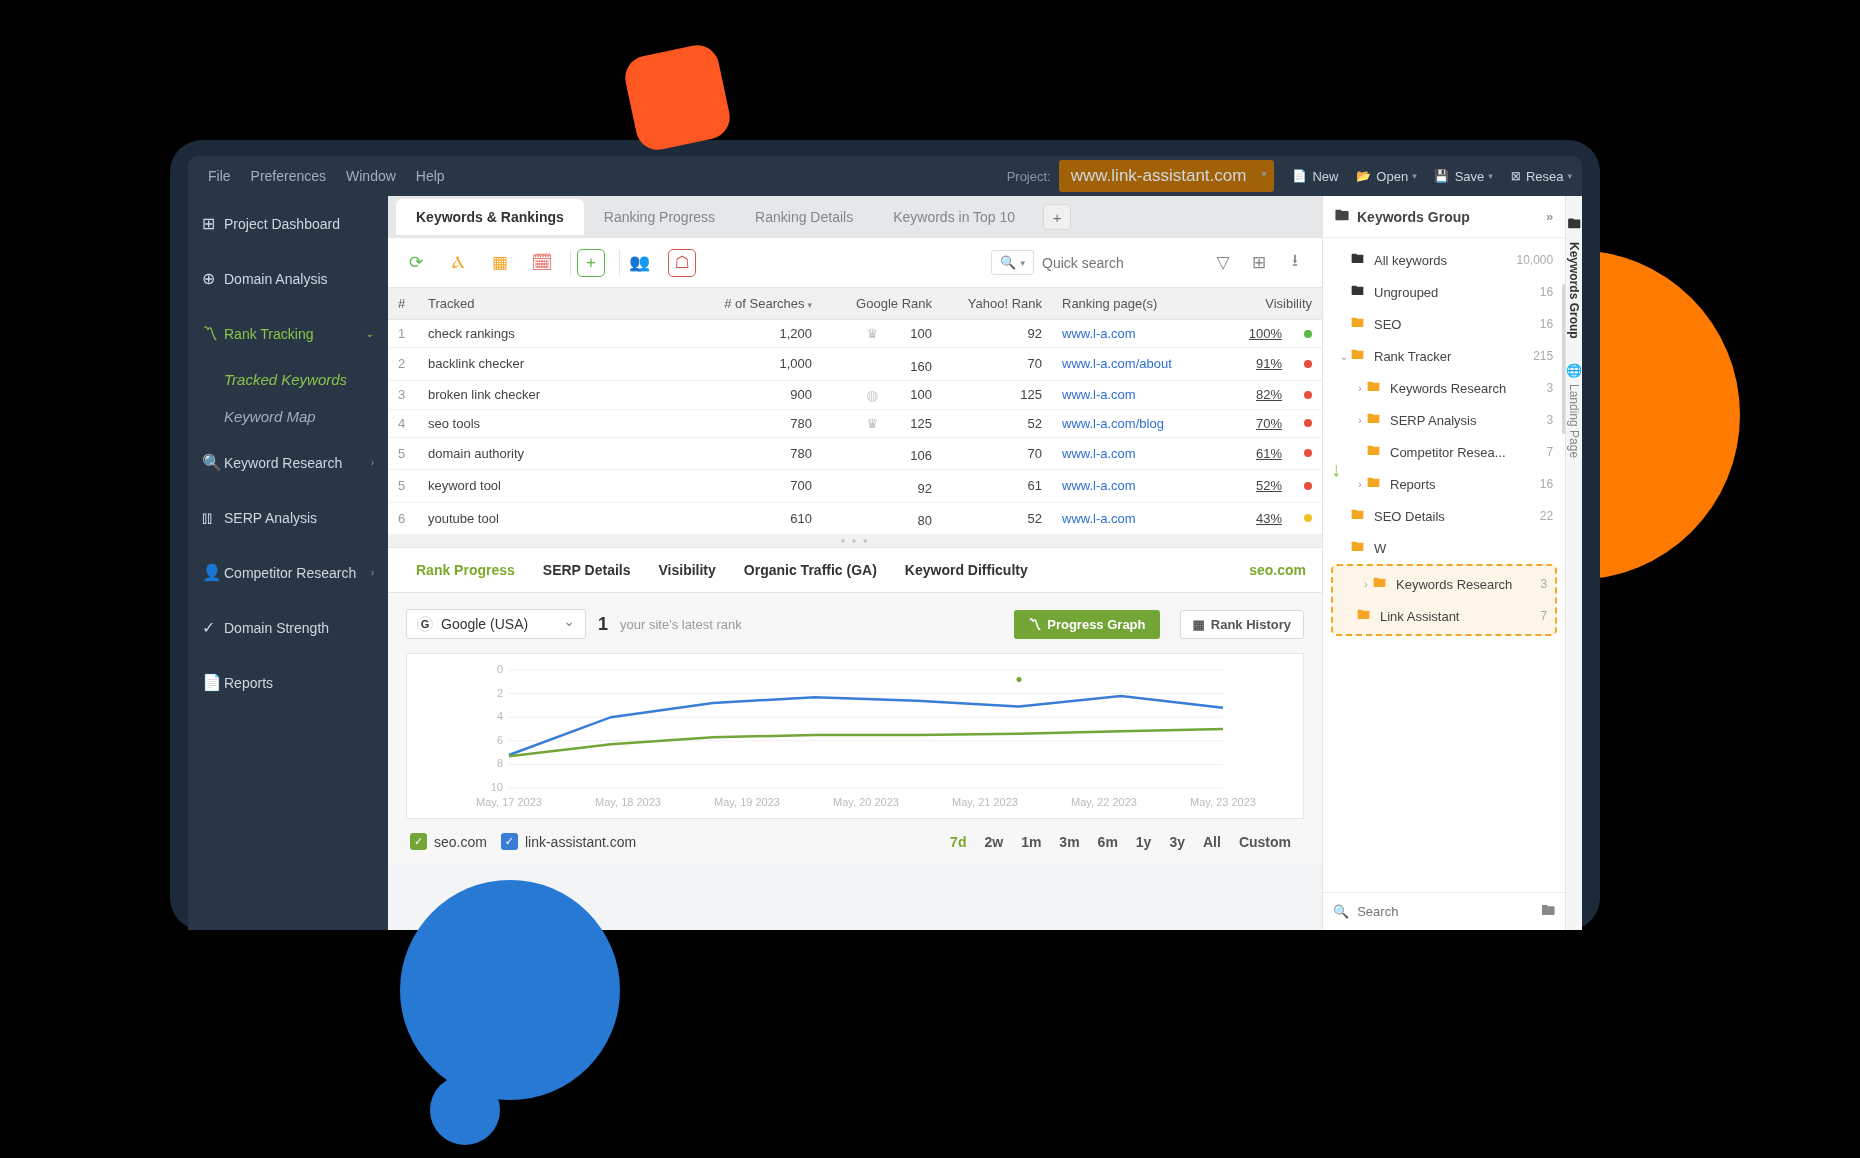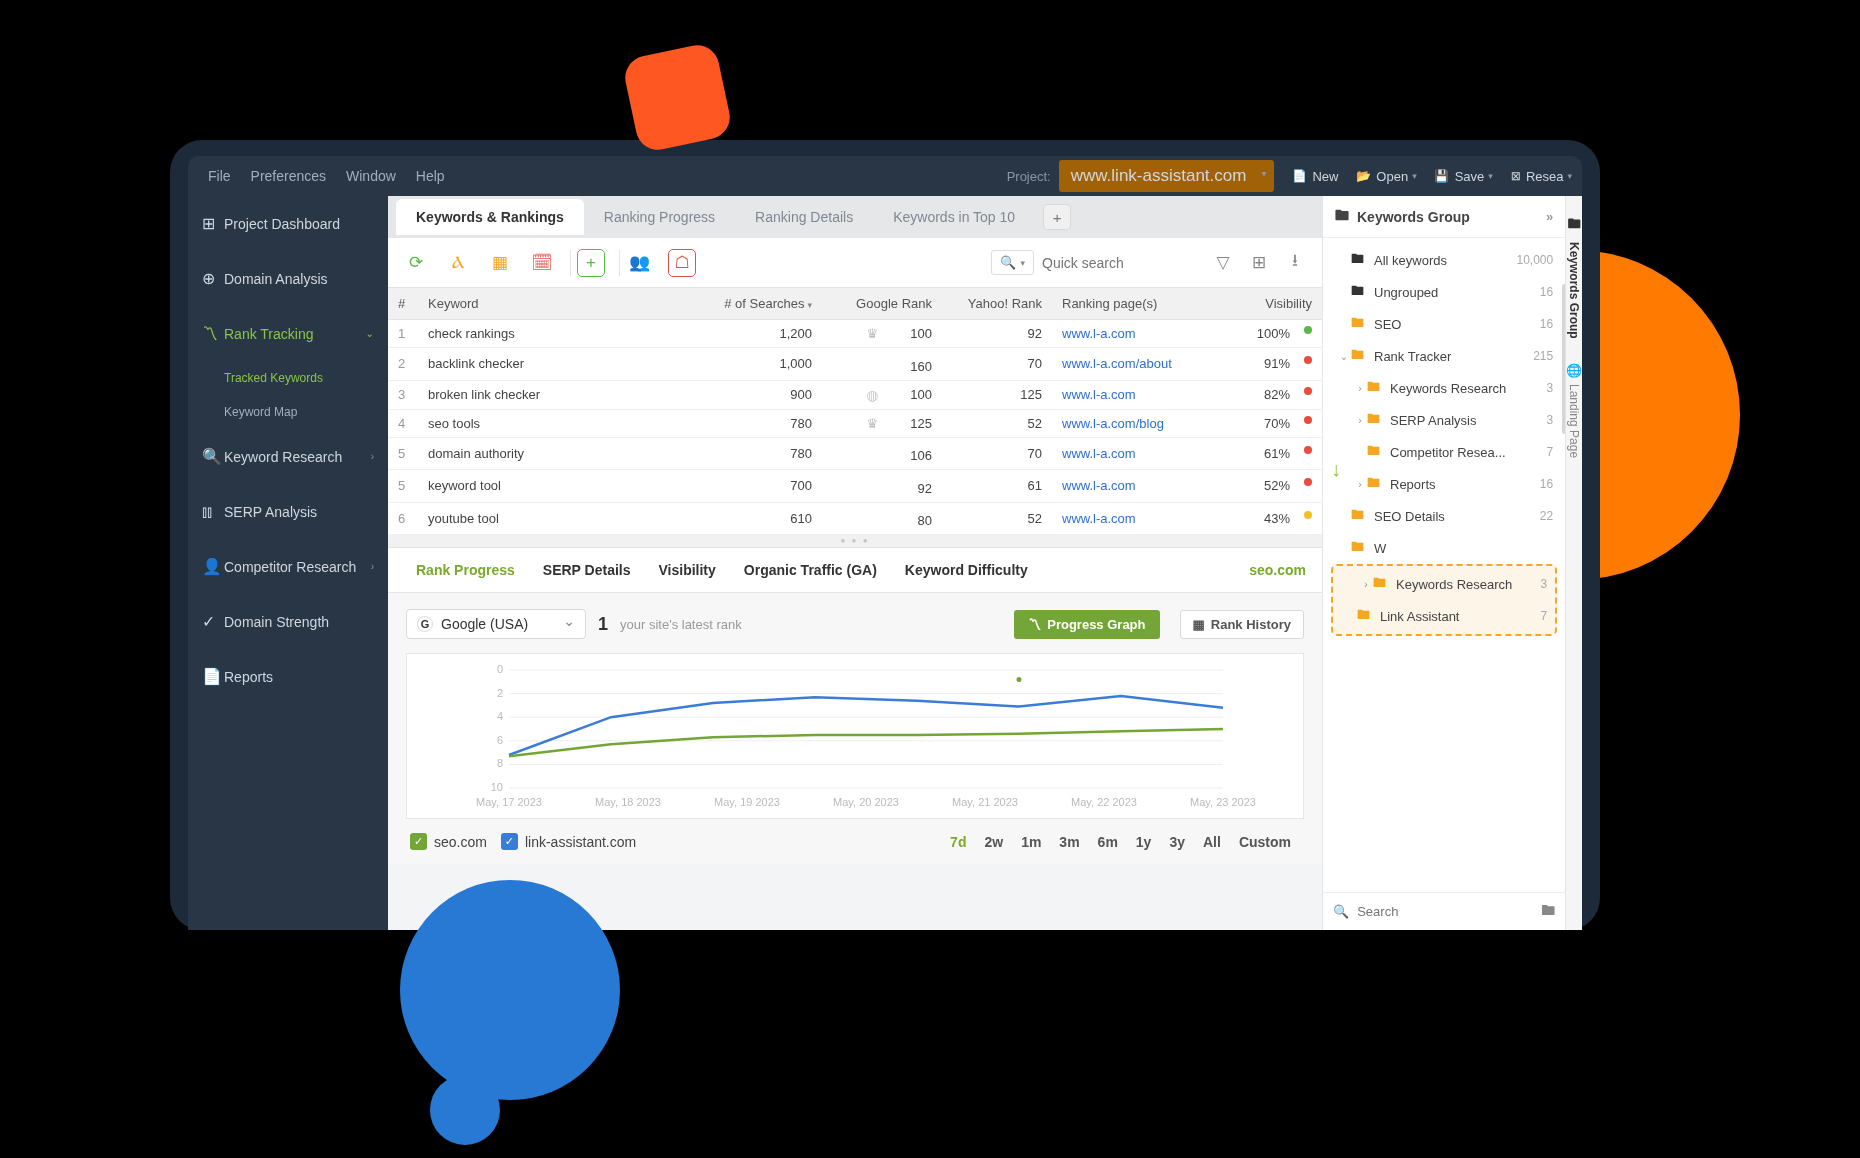--- a/index.html
+++ b/index.html
@@ -37,21 +37,21 @@
 
   .body { flex:1; display:flex; overflow:hidden; }
 
   .sidebar { width:200px; background:#283645; color:#cfd6df; font-size:14px; }
   .snav { display:flex; align-items:center; height:55px; padding:0 14px; cursor:pointer; color:#cfd6df; }
   .snav.active { color:#8bc34a; }
   .snav .sico { width:22px; font-size:16px; color:inherit; }
   .snav .slabel { flex:1; }
   .snav .scaret { font-size:10px; color:#8a95a5; }
   .snav.active .scaret{ color:#8bc34a;}
-  .subnav { padding:10px 14px 10px 36px; font-size:12px; color:#a4adba; cursor:pointer; }
+  .subnav { padding:10px 14px 10px 36px; font-size:15px; color:#a4adba; cursor:pointer;font-style:italic; }
   .subnav.on { color:#8bc34a; }
 
   .content { flex:1; background:#f3f4f5; display:flex; flex-direction:column; overflow:hidden; }
 
   .tabbar { display:flex; align-items:center; background:#e6e7e9; height:42px; padding:0 8px; gap:0; }
   .tab { padding:10px 20px; color:#818892; font-size:14px; cursor:pointer; border-radius:6px 6px 0 0;}
   .tab.active { background:#fff; color:#333; font-weight:600; }
   .tab-add { width:28px; height:26px; background:#f0f0f0; border:1px solid #d9d9d9; border-radius:4px; display:flex; align-items:center; justify-content:center; color:#777; margin-left:8px; cursor:pointer; font-size:15px;}
 
   .toolrow { display:flex; align-items:center; background:#fff; height:50px; padding:0 14px; border-bottom:1px solid #e4e4e4;}
@@ -62,21 +62,21 @@
   .toolrow .sinput { border:none; outline:none; font-size:14px; color:#888; width:160px; padding:4px 2px;}
   .toolrow .ricon { width:26px; height:26px; display:flex; align-items:center; justify-content:center; color:#888; margin-left:10px; font-size:17px; cursor:pointer;}
 
   .tablewrap { background:#fff; }
   table.kw { width:100%; border-collapse:collapse; font-size:13px; }
   table.kw th { background:#f1f1f1; color:#555; font-weight:400; text-align:left; padding:8px 10px; border-bottom:1px solid #e4e4e4; }
   table.kw th.r { text-align:right; }
   table.kw td { padding:6px 10px; border-bottom:1px solid #f0f0f0; color:#444; }
   table.kw td.num { text-align:right; }
   table.kw td.lnk a { color:#2e6fd6; text-decoration:none; }
-  .vis { display:flex; justify-content:flex-end; gap:14px; }
+  .vis { display:flex; align-items:center; justify-content:flex-end; gap:22px;text-decoration:underline; }
   .dot { width:8px; height:8px; border-radius:50%; display:inline-block;}
   .dot.g{ background:#58b947;} .dot.r{ background:#e74c3c;} .dot.y{ background:#f3c126;}
   .crown { color:#bdbdbd; font-size:13px;}
   .stripe { color:#c8c8c8; font-size:14px;}
   .sort-caret{ font-size:9px; color:#888; margin-left:3px;}
 
   .gripper { height:12px; background:#f1f1f1; text-align:center; color:#c6c6c6; font-size:8px; letter-spacing:2px; line-height:12px;}
 
   .lowtabs { display:flex; align-items:center; background:#fff; height:46px; border-top:1px solid #e4e4e4; border-bottom:1px solid #e4e4e4; padding:0 14px;}
   .lowtabs .lt { padding:0 14px; font-size:14px; color:#333; font-weight:600; cursor:pointer;}
@@ -242,21 +242,21 @@
         <span class="ricon">▽</span>
         <span class="ricon">⊞</span>
         <span class="ricon">⭳</span>
       </div>
 
       <div class="tablewrap">
         <table class="kw">
           <thead>
                 <tr>
             <th style="width:30px;">#</th>
-            <th>Keyword</th>
+            <th>Tracked</th>
             <th class="r" style="width:140px;text-align:right;"><span># of Searches</span><span class="sort-caret">▾</span></th>
             <th class="r" style="width:120px;">Google Rank</th>
             <th class="r" style="width:110px;">Yahoo! Rank</th>
             <th style="width:170px;">Ranking page(s)</th>
             <th class="r" style="width:100px;">Visibility</th>
           </tr>
               </thead>
           <tbody id="kwbody">
                 <tr>
                   <td style="color:#999">1</td>

